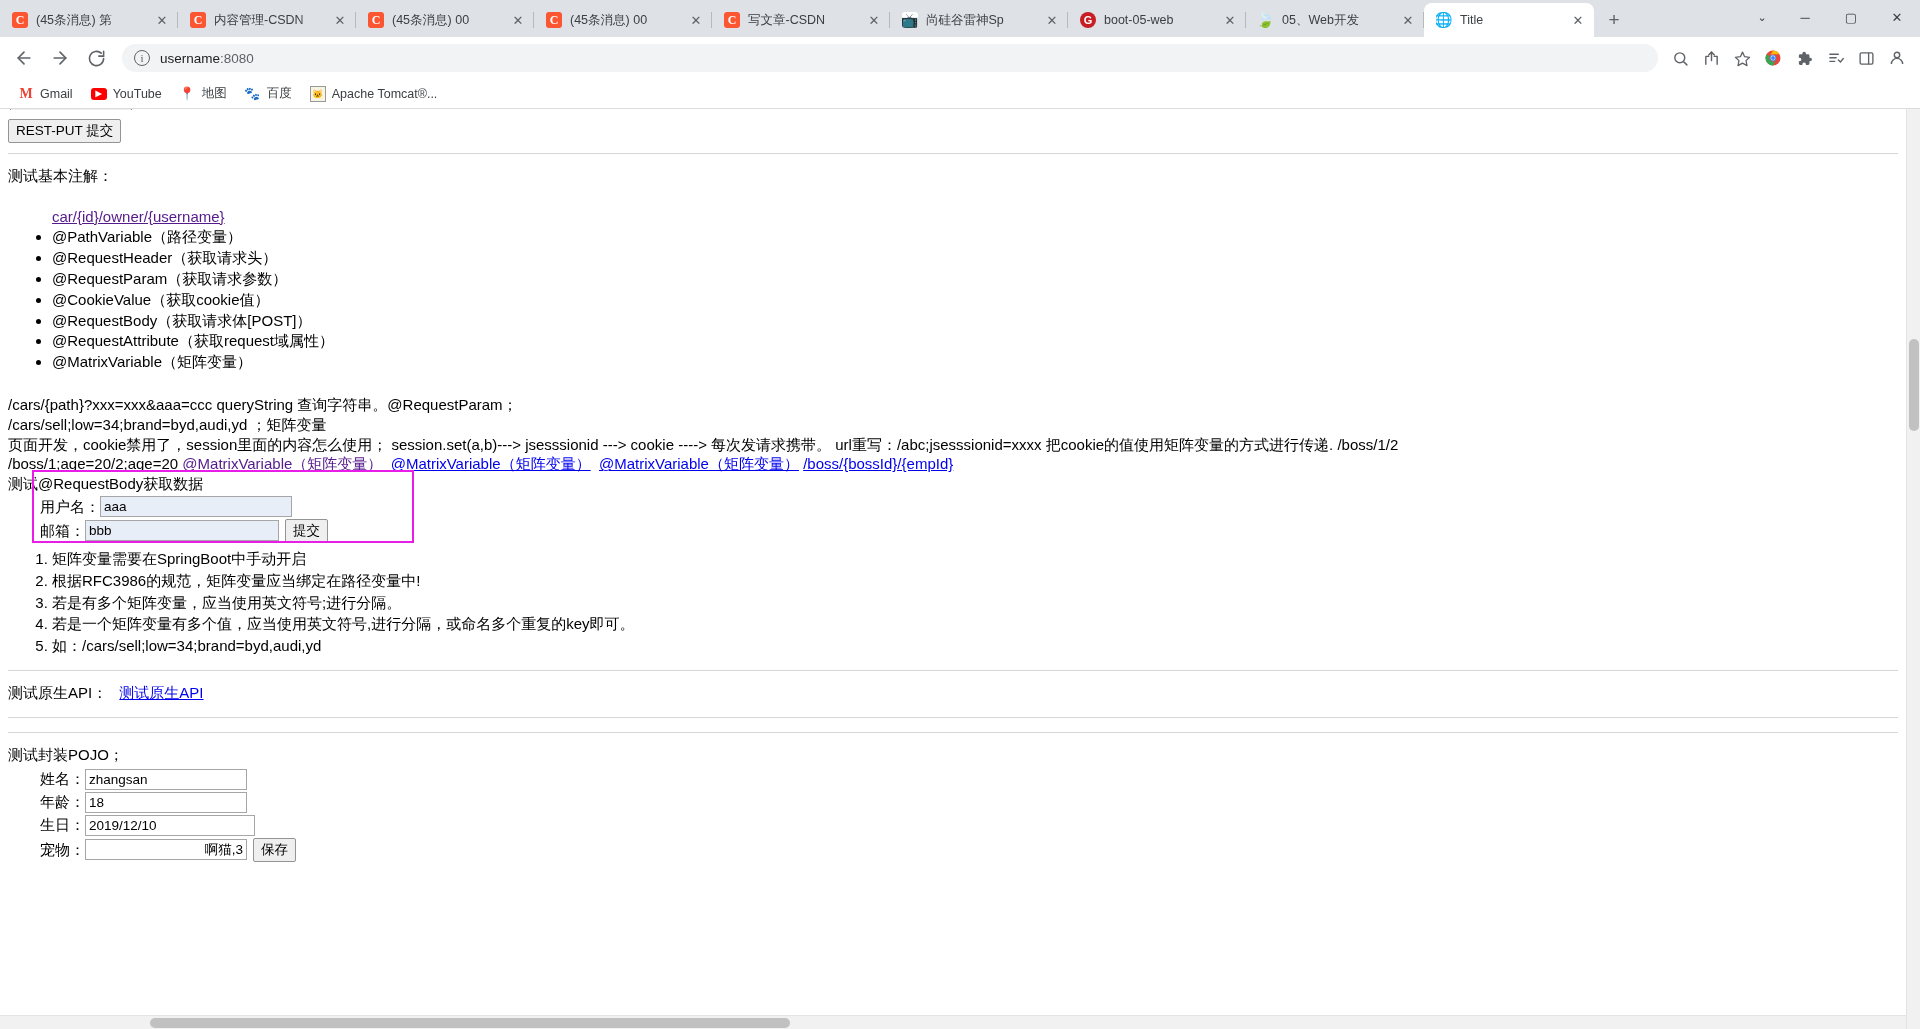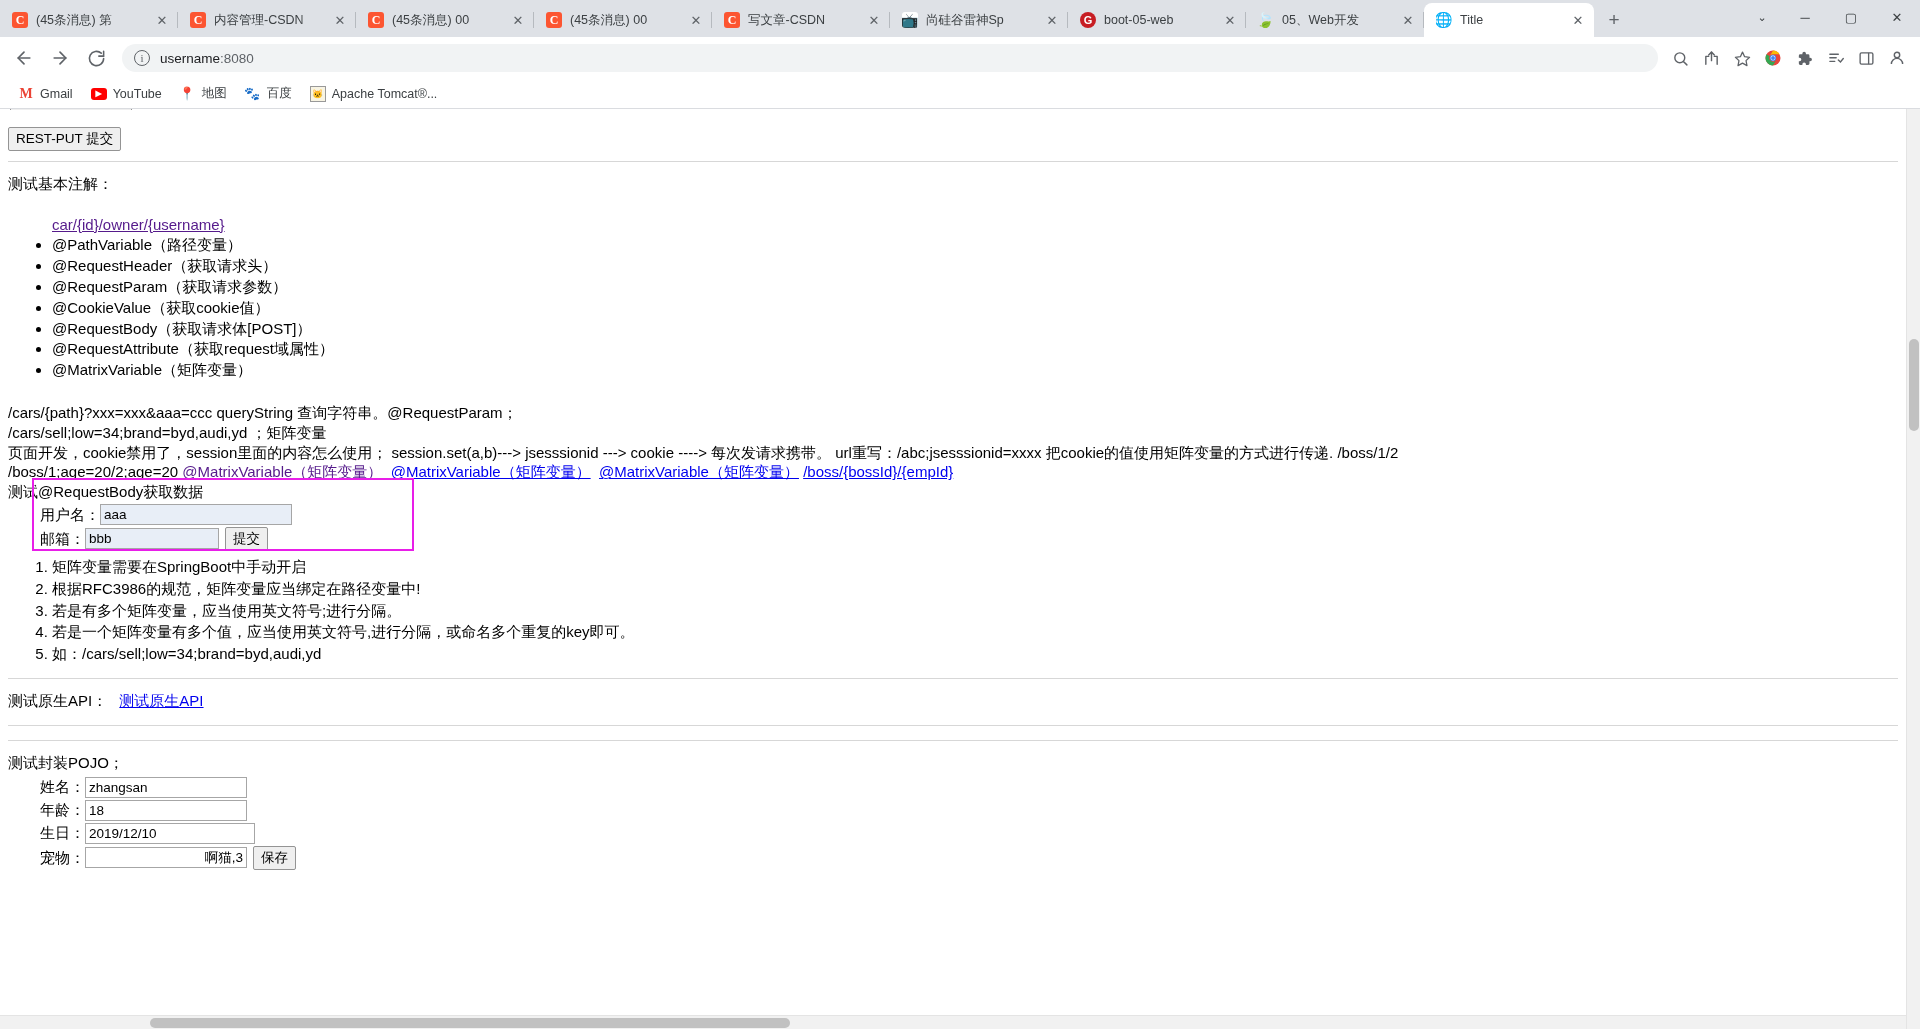--- a/index.html
+++ b/index.html
@@ -472,21 +472,21 @@
       <span>Apache Tomcat®...</span>
     </div>
   </div>
 
   <div class="viewport">
     <div class="page">
 
       
       <div class="partial-btn"></div>
 
-      <div style="margin-top:12px;">
+      <div style="margin-top:4px;">
         <button class="btn-plain">REST-PUT 提交</button>
       </div>
 
       <hr class="rule">
 
       <div class="sec-label">测试基本注解：</div>
 
       <div class="gap"></div>
 
       <ul class="annots">
@@ -515,21 +515,21 @@
       <div style="position:relative;">
         <div class="flow-line">测试@RequestBody获取数据</div>
 
         <form style="margin:0;">
           <div class="form-row">
             <span class="form-label">用户名：</span>
             <input class="txt" type="text" style="width: 192px;" value="aaa">
           </div>
           <div class="form-row">
             <span class="form-label">邮箱：</span>
-            <input class="txt" type="text" style="width: 134px;" value="bbb">
+            <input class="txt" type="text" style="width: 194px;" value="bbb">
             <button type="button" class="btn-plain" style="margin-left:6px;">提交</button>
           </div>
         </form>
 
         <div class="hl-box" style="left:24px; top:-4px; width:382px; height:73px;"></div>
       </div>
 
       <ol class="notes">
         <li>矩阵变量需要在SpringBoot中手动开启</li>
         <li>根据RFC3986的规范，矩阵变量应当绑定在路径变量中!</li>

